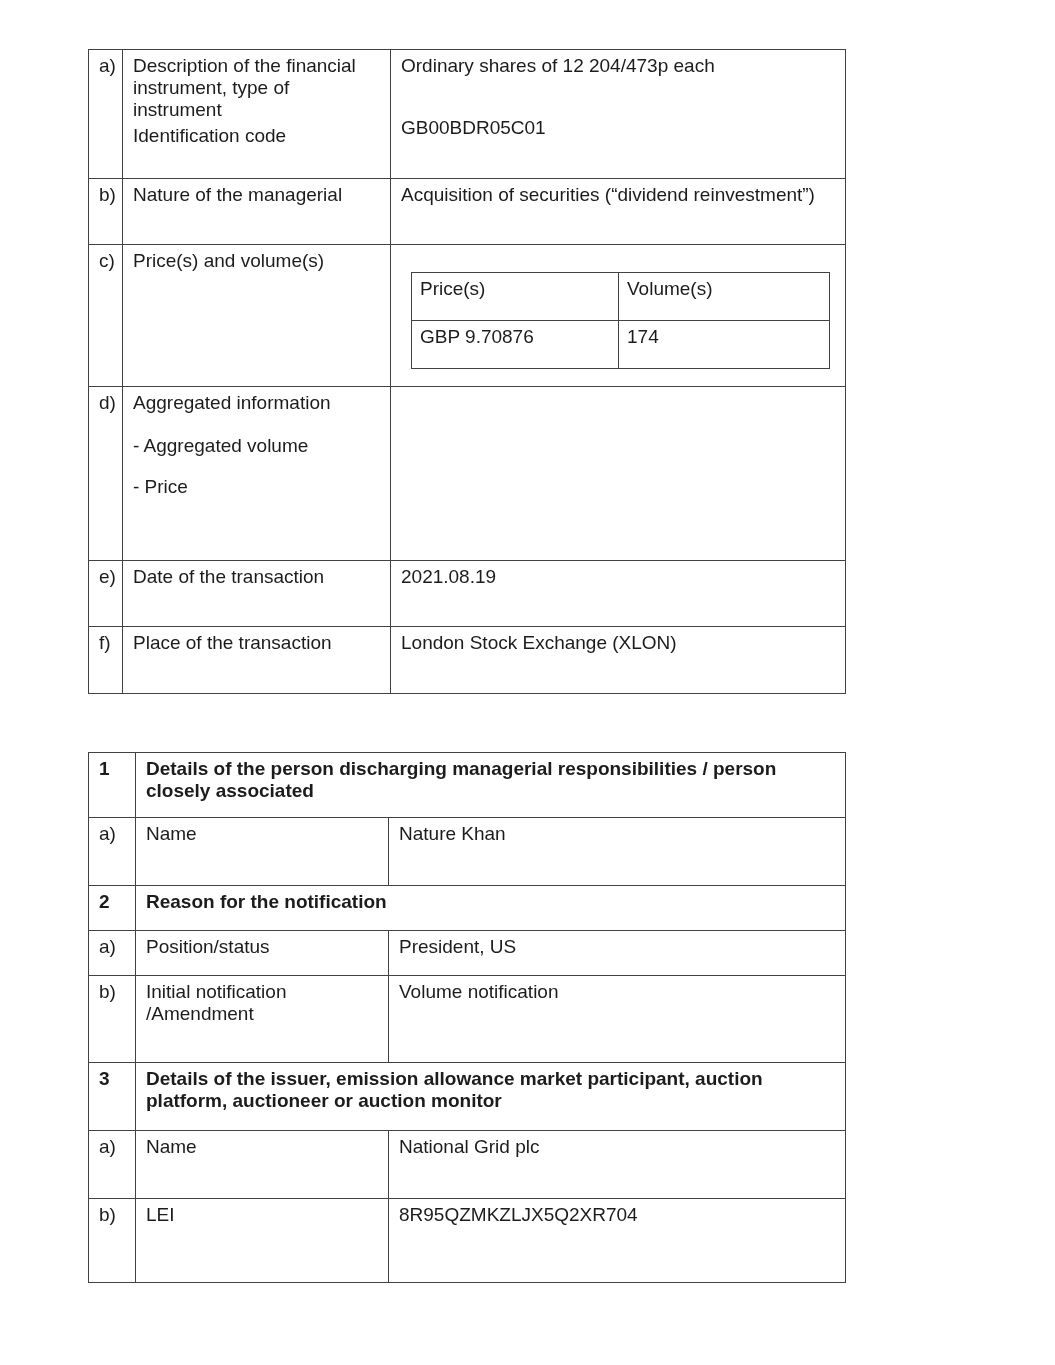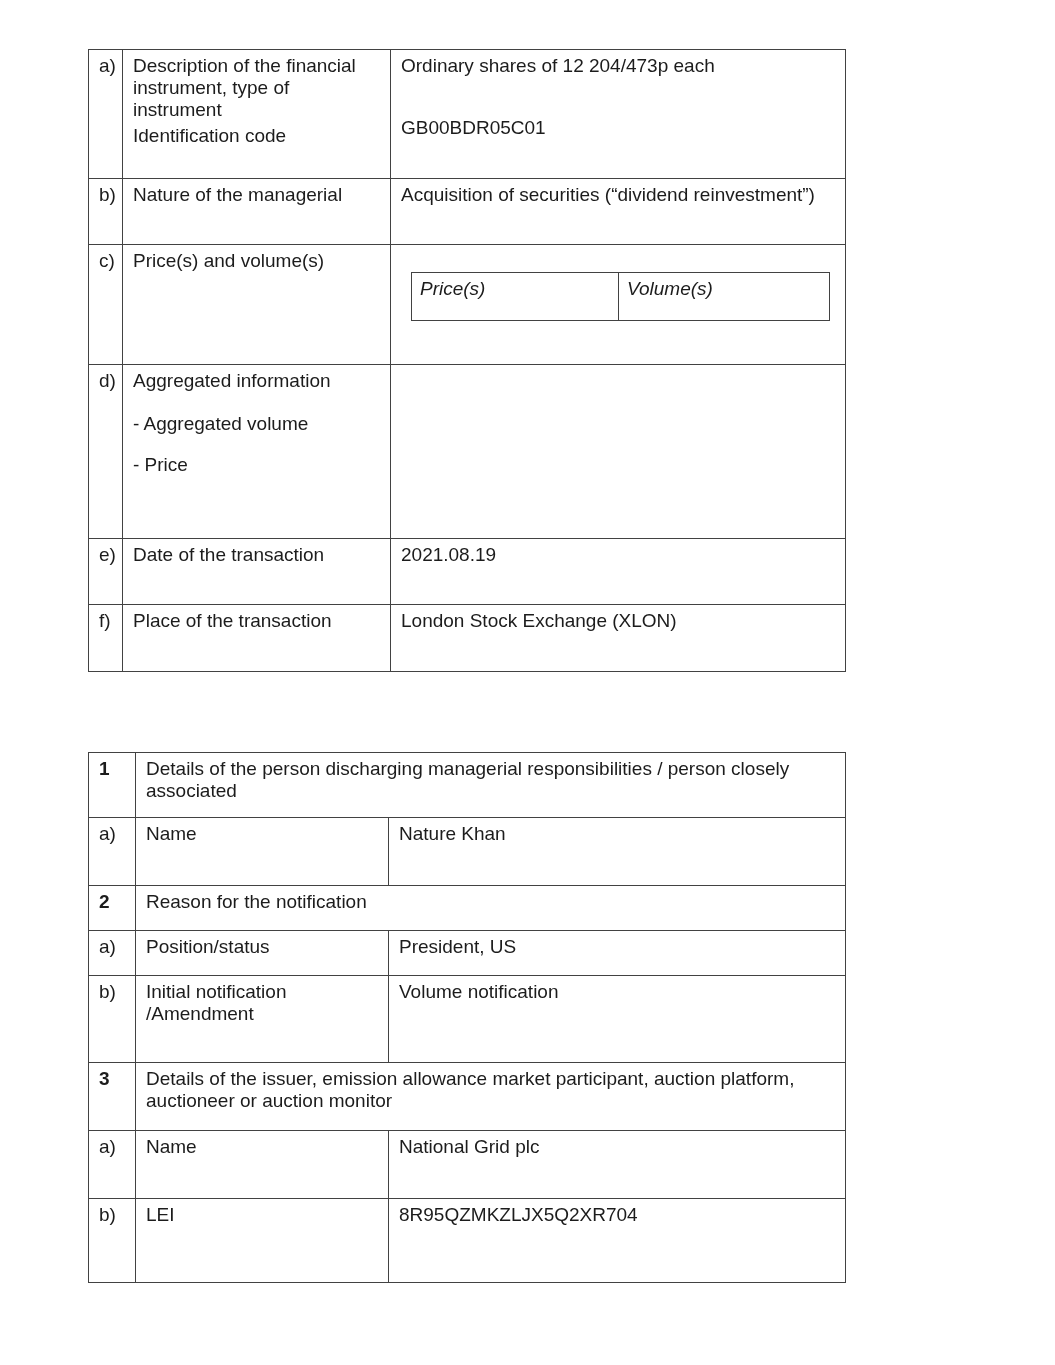--- a/index.html
+++ b/index.html
@@ -27,39 +27,38 @@
     vertical-align: top;
     padding: 5px 10px;
     overflow: hidden;
   }
   #transaction-table { left: 88px; top: 49px; width: 757px; }
   #notification-table { left: 88px; top: 752px; width: 757px; }
 
   td.letter-cell { padding-left: 10px; padding-right: 4px; }
   td.value-indent { padding-left: 19px; margin-top: 44px; }
   td.value-indent2 { padding-left: 20px; }
-  td.heading-cell { font-weight: normal; padding-left: 12px; padding-right: 12px; }
+  td.heading-cell { font-weight: bold; padding-left: 12px; padding-right: 12px; }
   .bold { font-weight: bold; }
 
   
   .label-secondary { margin-top: 4px; }
   .value-secondary { margin-top: 40px; }
 
   
   .agg-line2 { margin-top: 21px; }
   .agg-line3 { margin-top: 19px; }
 
   
   td.pv-host { padding: 0; }
   table.pv-table {
     border-collapse: collapse;
     table-layout: fixed;
     margin: 22px 0 12px 10px;
     width: 418px;
-    font-style: italic;
   }
   table.pv-table td {
     border: 1px solid #424242;
     vertical-align: top;
     padding: 5px 8px;
     overflow: hidden;
   }
 </style>
 </head>
 <body>
@@ -95,20 +94,24 @@
       <td class="pv-host">
         <table class="pv-table">
           <colgroup>
                 <col style="width:207px">
                 <col style="width:211px">
               </colgroup>
           <tbody>
                 <tr style="height:48px">
             <td>Price(s)</td>
             <td>Volume(s)</td>
+          </tr>
+          <tr style="height:48px">
+            <td>GBP 9.70876</td>
+            <td>174</td>
           </tr>
         </tbody>
             </table>
       </td>
     </tr>
     <tr style="height:174px">
       <td class="letter-cell">d)</td>
       <td>
         <div>Aggregated information</div>
         <div class="agg-line2">- Aggregated volume</div>

